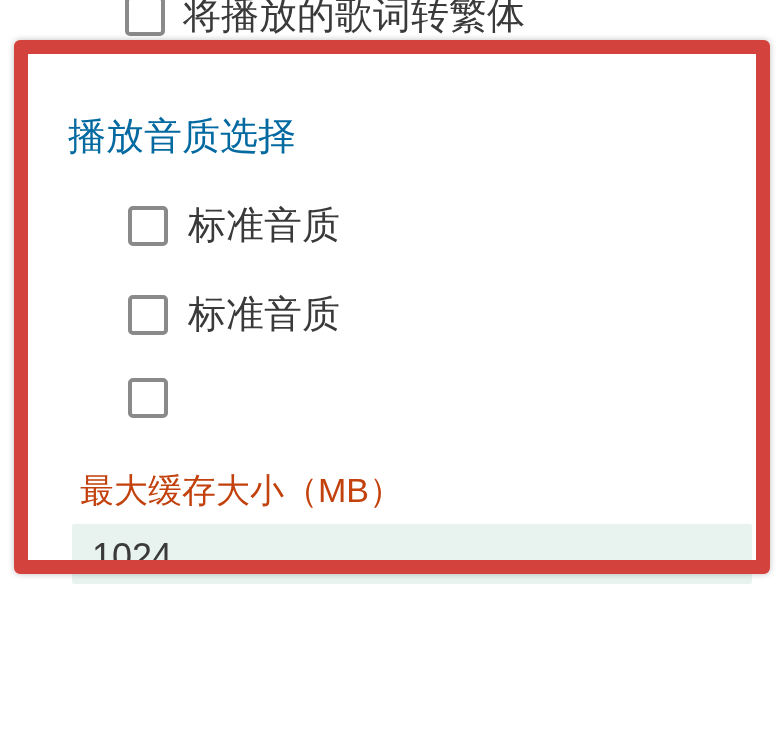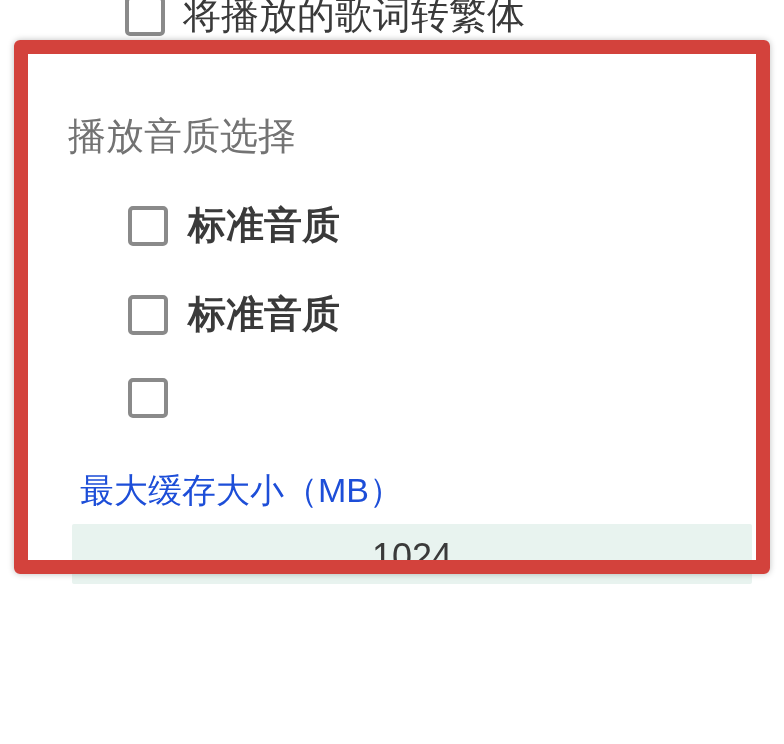--- a/index.html
+++ b/index.html
@@ -60,56 +60,54 @@
       pointer-events: none;
       box-shadow: 0 0 6px rgba(0,0,0,0.25);
       z-index: 5;
     }
     .section {
       padding-left: 68px;
       padding-top: 70px;
     }
     .section-title {
       font-size: 38px;
-      color: #737373;
+      color: #0369a1;
       margin-bottom: 38px;
     }
     .option-row {
       display: flex;
       align-items: center;
       gap: 20px;
       padding-left: 60px;
       margin-bottom: 38px;
-      font-weight: bold;
     }
     .option-label {
       font-size: 38px;
       color: #3a3a3a;
     }
     .cache-section {
       padding-left: 80px;
       margin-top: 50px;
     }
     .cache-label {
       font-size: 34px;
-      color: #1d4ed8;
+      color: #c2410c;
       margin-bottom: 10px;
     }
     .cache-input-bg {
       background: #e8f3ef;
       padding: 12px 20px 6px 20px;
       margin-left: -8px;
       margin-right: 20px;
       border-radius: 2px;
       width: 680px;
     }
     .cache-value {
       font-size: 36px;
       color: #3a3a3a;
-      text-align: center;
     }
   </style>
 </head>
 <body>
 
 <div class="content">
 
   <div class="top-row">
     <span class="checkbox"></span>
     <span class="row-label">将播放的歌词转繁体</span>

